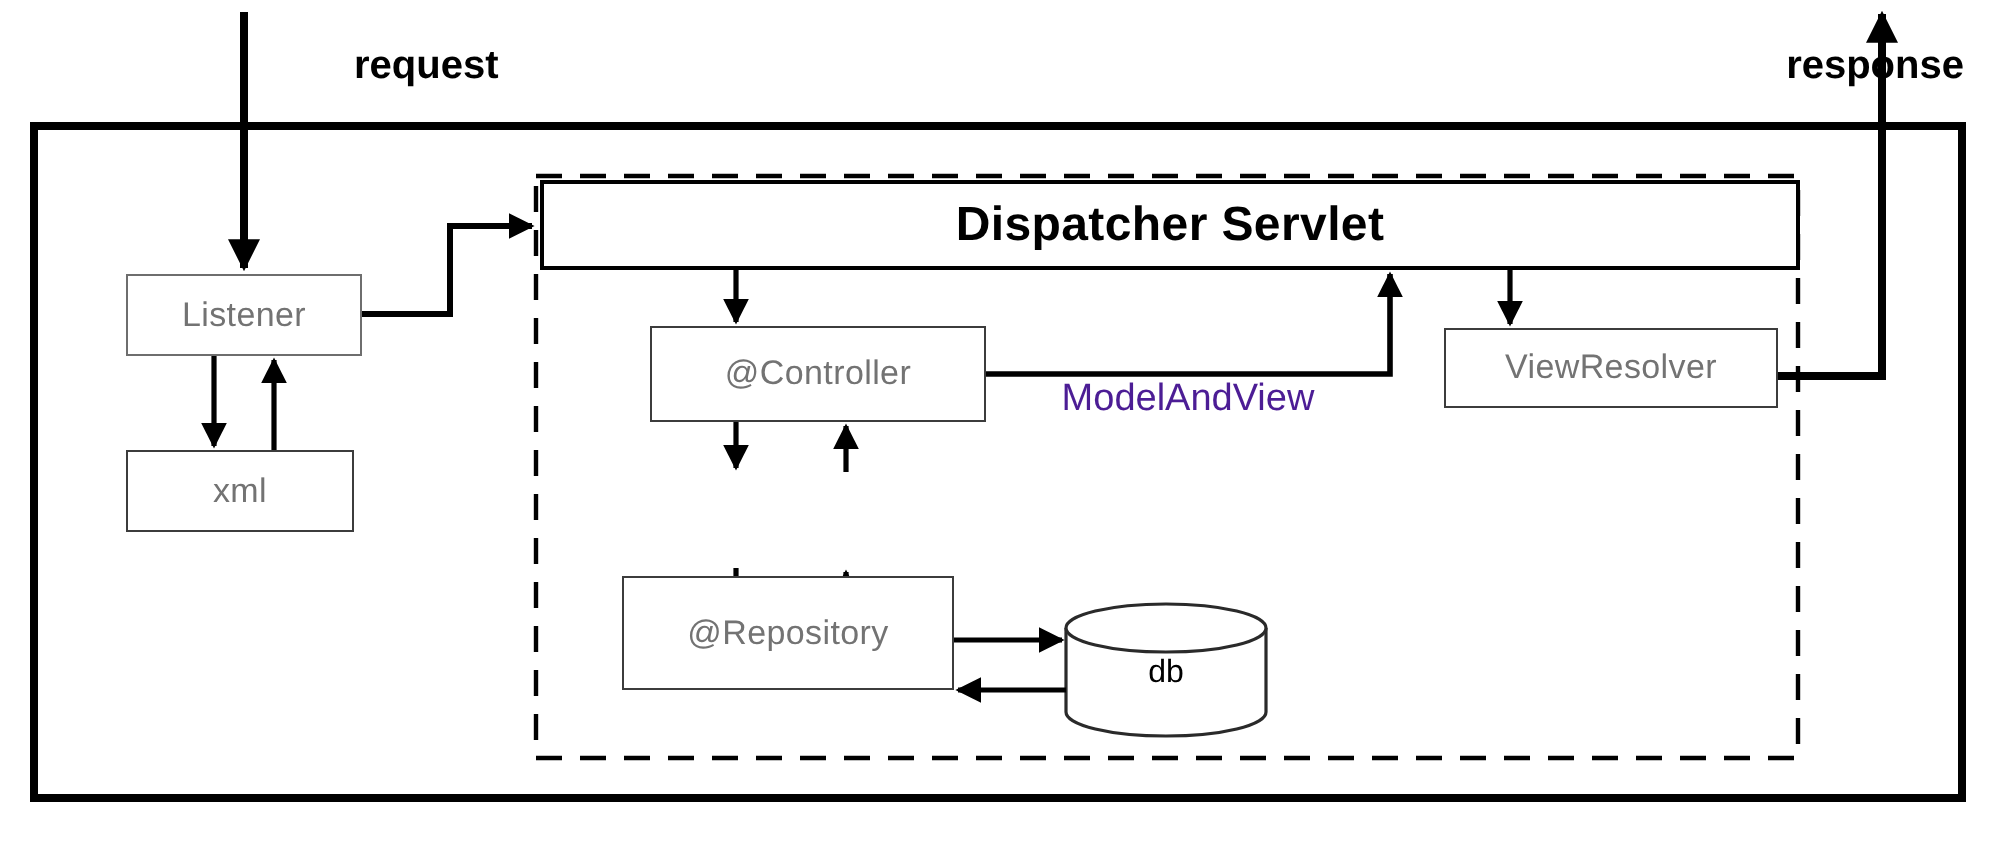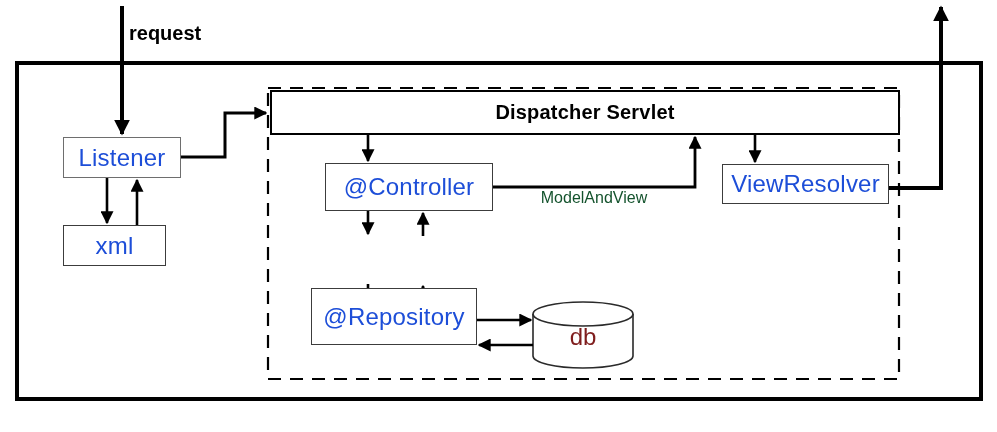--- a/index.html
+++ b/index.html
@@ -12,45 +12,45 @@
   }
   .layer{position:absolute;left:0;top:0;}
   .outer-frame{
     position:absolute;left:15px;top:61px;width:968px;height:340px;
     border:4px solid #000;box-sizing:border-box;background:transparent;
   }
   .node{
     position:absolute;box-sizing:border-box;
     background:#ffffff;border:1.6px solid #3c3c3c;
     display:flex;align-items:center;justify-content:center;
-    font-size:24px;color:#1d4ed8;letter-spacing:0.2px;
+    font-size:17px;color:#737373;letter-spacing:0.2px;
   }
   .node-listener{left:63px;top:137px;width:118px;height:41px;border-color:#6e6e6e;}
-  .node-xml{left:63px;top:225px;width:103px;height:41px;}
+  .node-xml{left:63px;top:225px;width:114px;height:41px;}
   .node-dispatcher{
     left:270px;top:90px;width:630px;height:45px;
-    border:2.5px solid #000;font-size:20px;font-weight:700;color:#000;
+    border:2.5px solid #000;font-size:24px;font-weight:700;color:#000;
   }
   .node-controller{left:325px;top:163px;width:168px;height:48px;}
   .node-service{left:311px;top:236px;width:164px;height:48px;}
   .node-repository{left:311px;top:288px;width:166px;height:57px;}
   .node-viewresolver{left:722px;top:164px;width:167px;height:40px;}
   .db-label{
     position:absolute;left:533px;top:322px;width:100px;height:30px;
     display:flex;align-items:center;justify-content:center;
-    font-size:24px;color:#7f1d1d;background:transparent;
+    font-size:16px;color:#000000;background:transparent;
   }
   .flow-label{
-    position:absolute;font-weight:700;font-size:20px;color:#000;background:transparent;
+    position:absolute;font-weight:700;font-size:20px;color:#000;background:transparent;margin-left:48px;
   }
   .label-request{left:129px;top:22px;}
   .label-response{left:830px;top:22px;width:104px;text-align:right;}
   .label-mav{
     position:absolute;left:505px;top:189px;width:178px;text-align:center;
-    font-size:16px;color:#14532d;background:transparent;
+    font-size:19px;color:#4c1d95;background:transparent;
   }
 </style>
 </head>
 <body>
 
 <div class="canvas">
 
   <svg class="layer" width="997" height="432" viewBox="0 0 997 432">
     <defs>
       <marker id="ah" viewBox="0 0 10 10" refX="9" refY="5" markerWidth="13" markerHeight="13" markerUnits="userSpaceOnUse" orient="auto">
@@ -89,20 +89,21 @@
     <line x1="533" y1="345" x2="479" y2="345" stroke="#000" stroke-width="2.6" marker-end="url(#ah)"></line>
 
     <polyline points="475,187 695,187 695,137" fill="none" stroke="#000" stroke-width="2.8" marker-end="url(#ah)"></polyline>
 
     <line x1="755" y1="135" x2="755" y2="162" stroke="#000" stroke-width="2.6" marker-end="url(#ah)"></line>
   </svg>
 
   <div class="outer-frame"></div>
 
   <div class="flow-label label-request">request</div>
+  <div class="flow-label label-response">response</div>
   <div class="label-mav">ModelAndView</div>
 
   <div class="node node-dispatcher">Dispatcher Servlet</div>
   <div class="node node-listener">Listener</div>
   <div class="node node-xml">xml</div>
   <div class="node node-controller">@Controller</div>
   <div class="node node-repository">@Repository</div>
   <div class="node node-viewresolver">ViewResolver</div>
   <div class="db-label">db</div>
 

